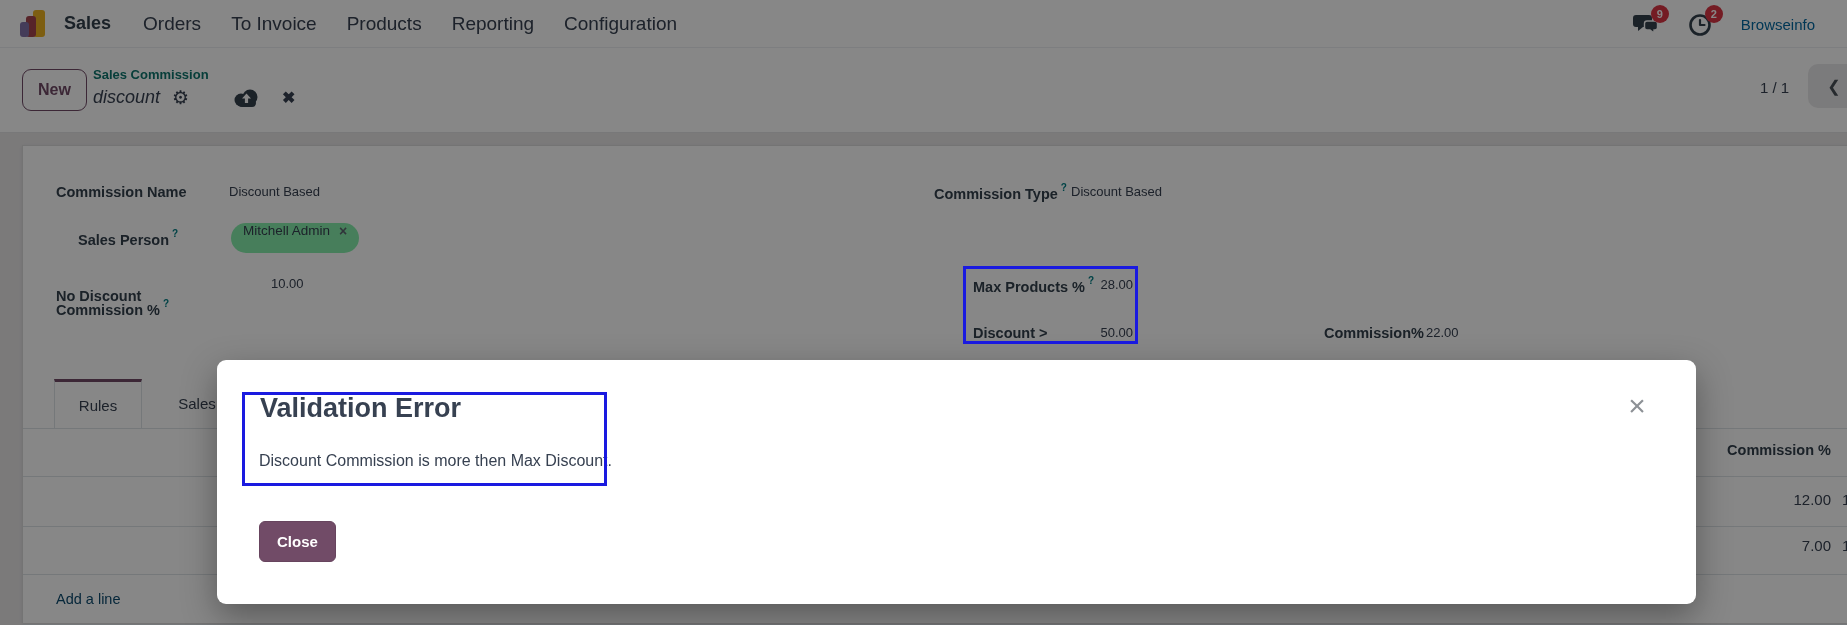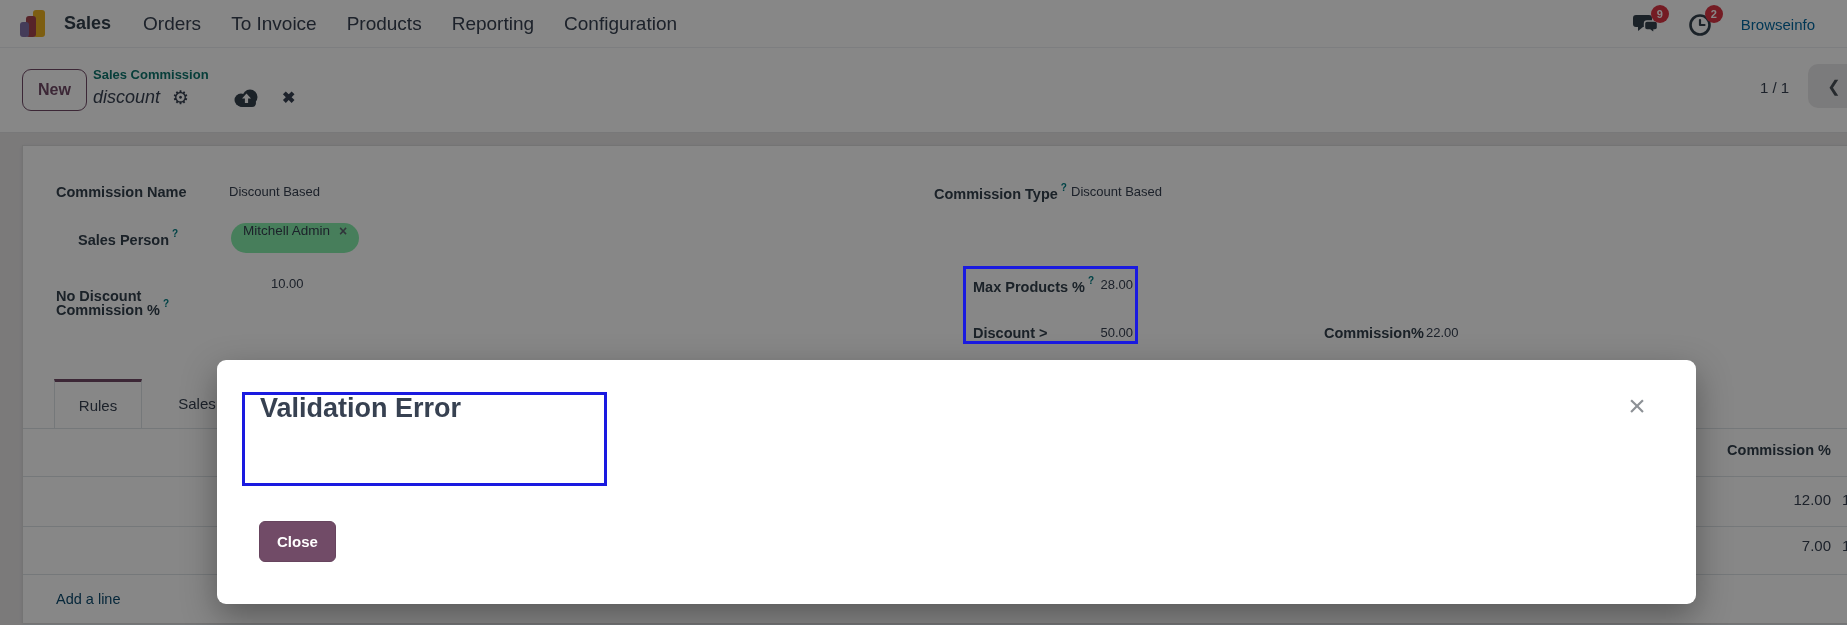--- a/index.html
+++ b/index.html
@@ -241,18 +241,19 @@
     <div class="td-clip" style="top:391px;">1</div>
 
     <div class="add-line">Add a line</div>
   </div>
 </div>
 
 <div class="backdrop"></div>
 
 <div class="modal">
   <div class="modal-title">Validation Error</div>
+  <div class="modal-msg">Discount Commission is more then Max Discount.</div>
   <button class="modal-x"></button>
   <button class="btn-close">Close</button>
 </div>
 
 <div class="ann ann-field"></div>
 <div class="ann ann-modal"></div>
 
 </body></html>

